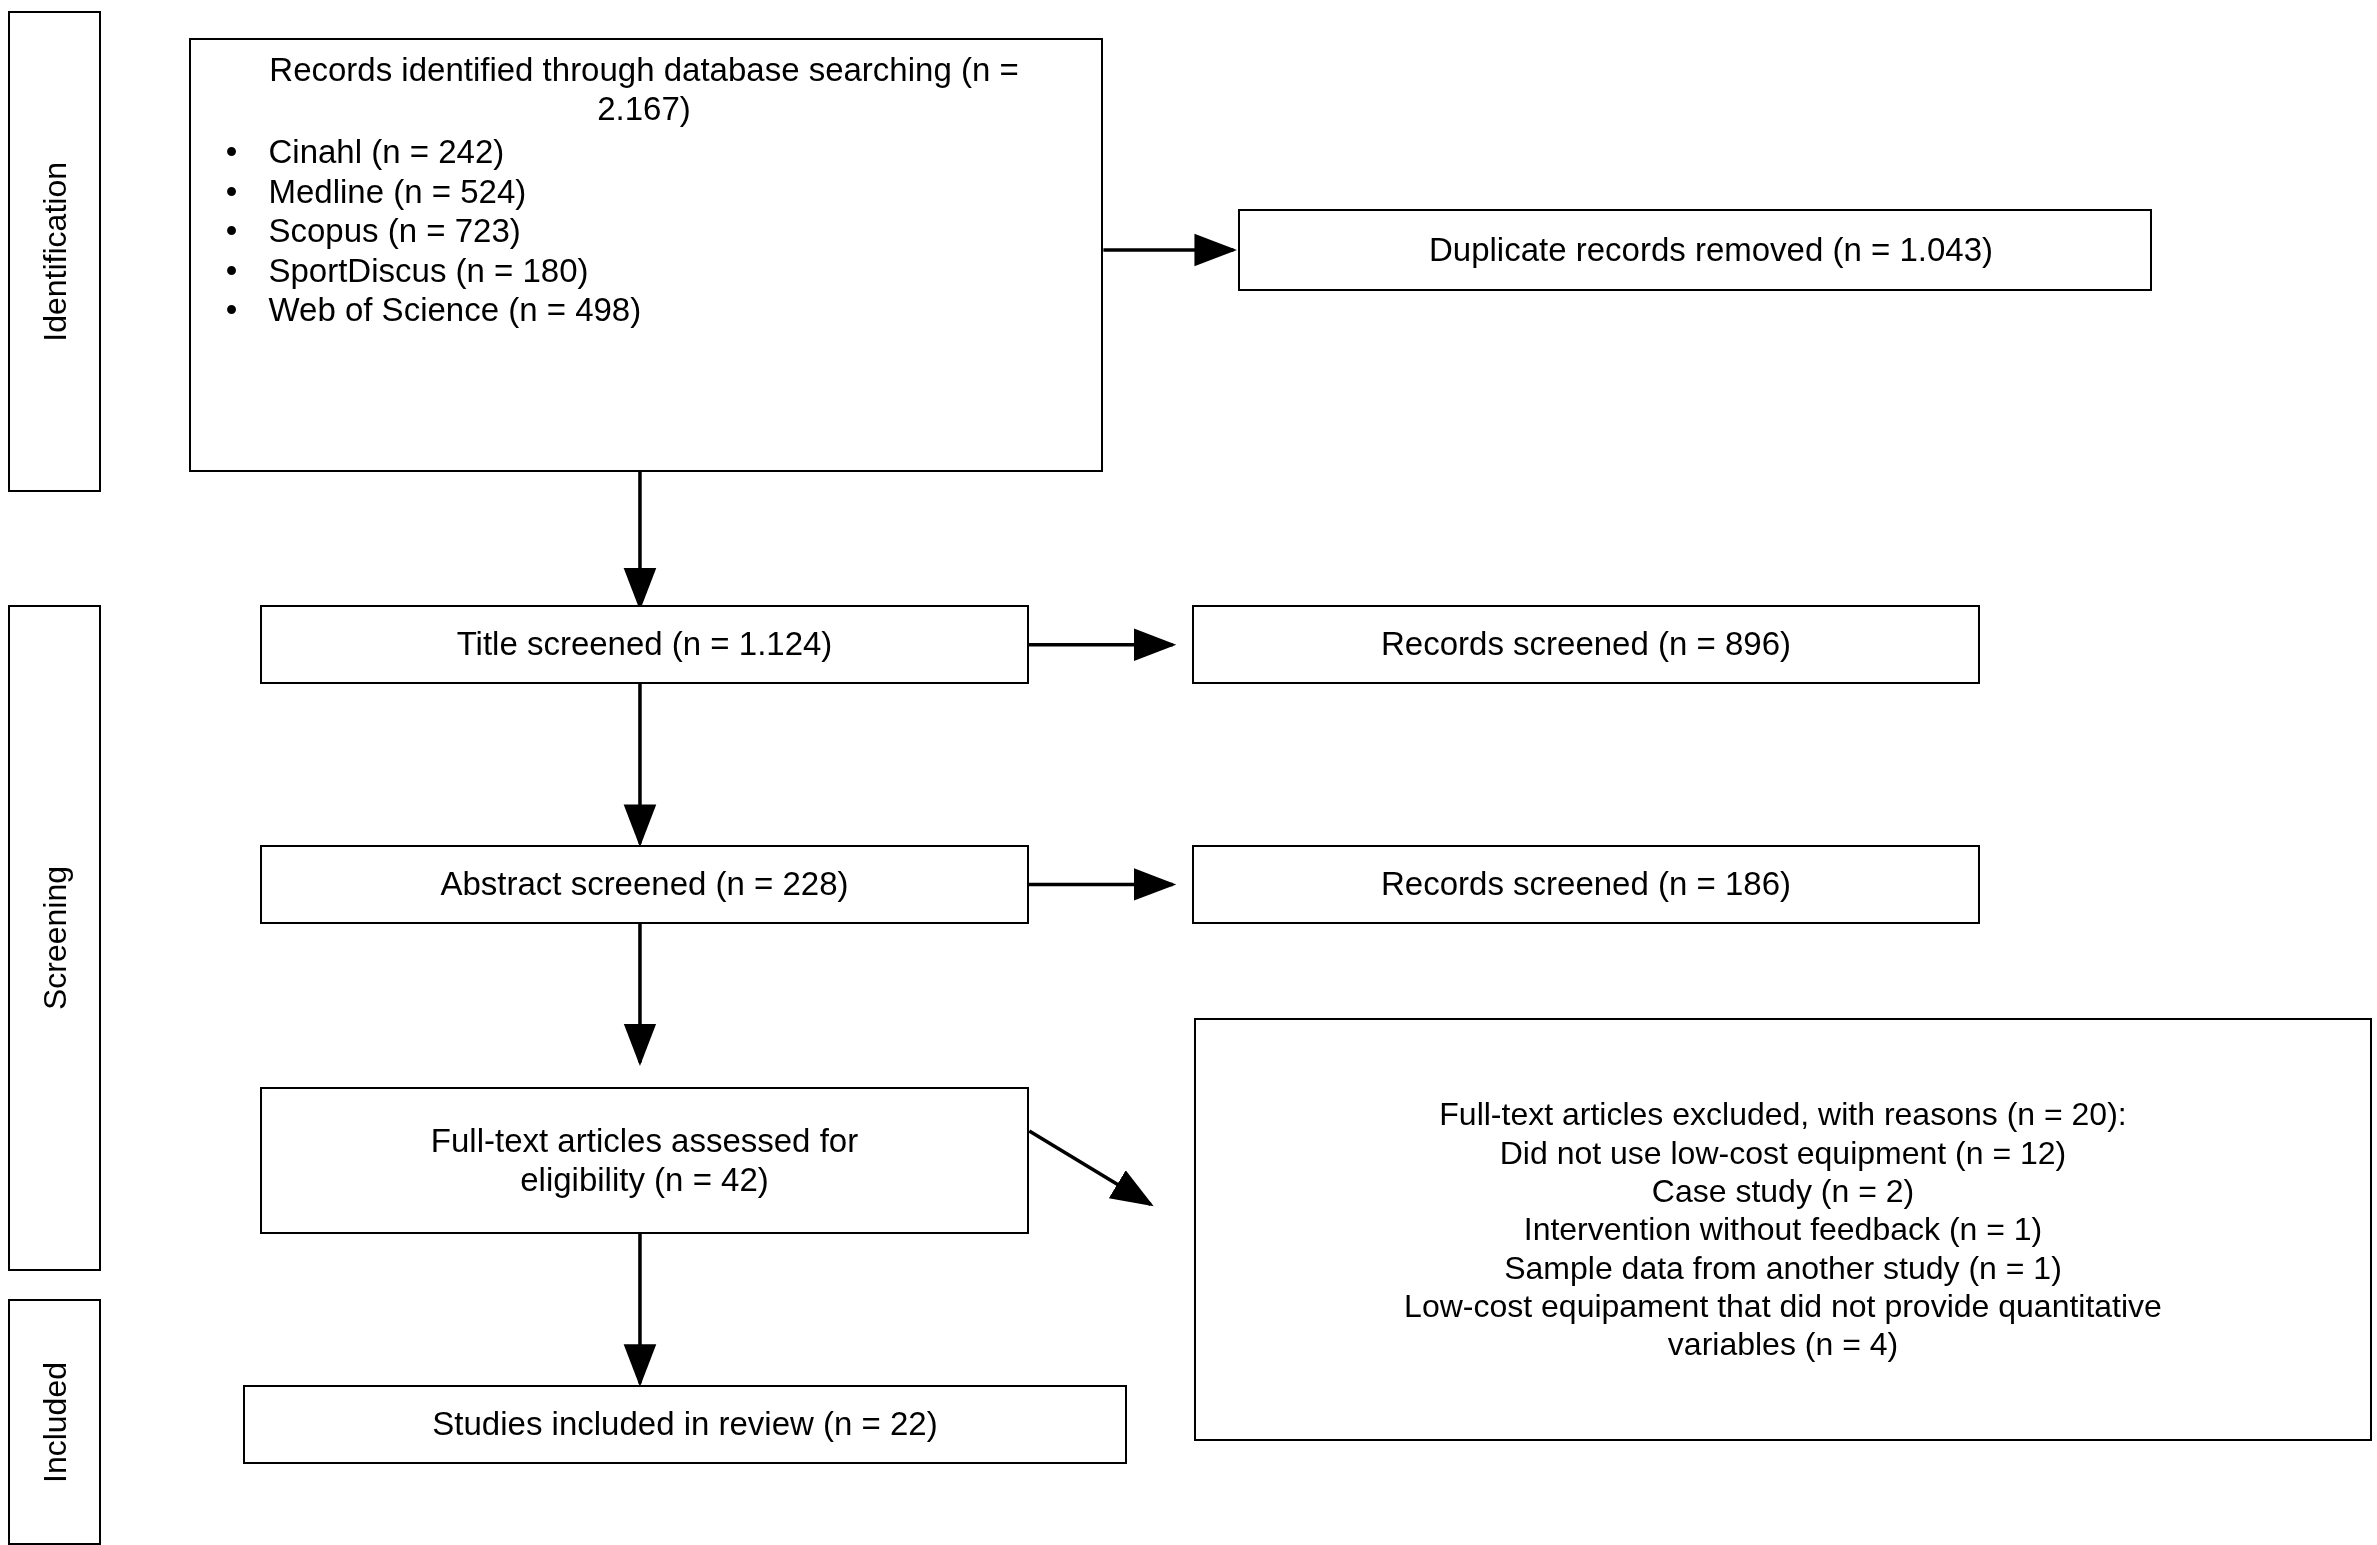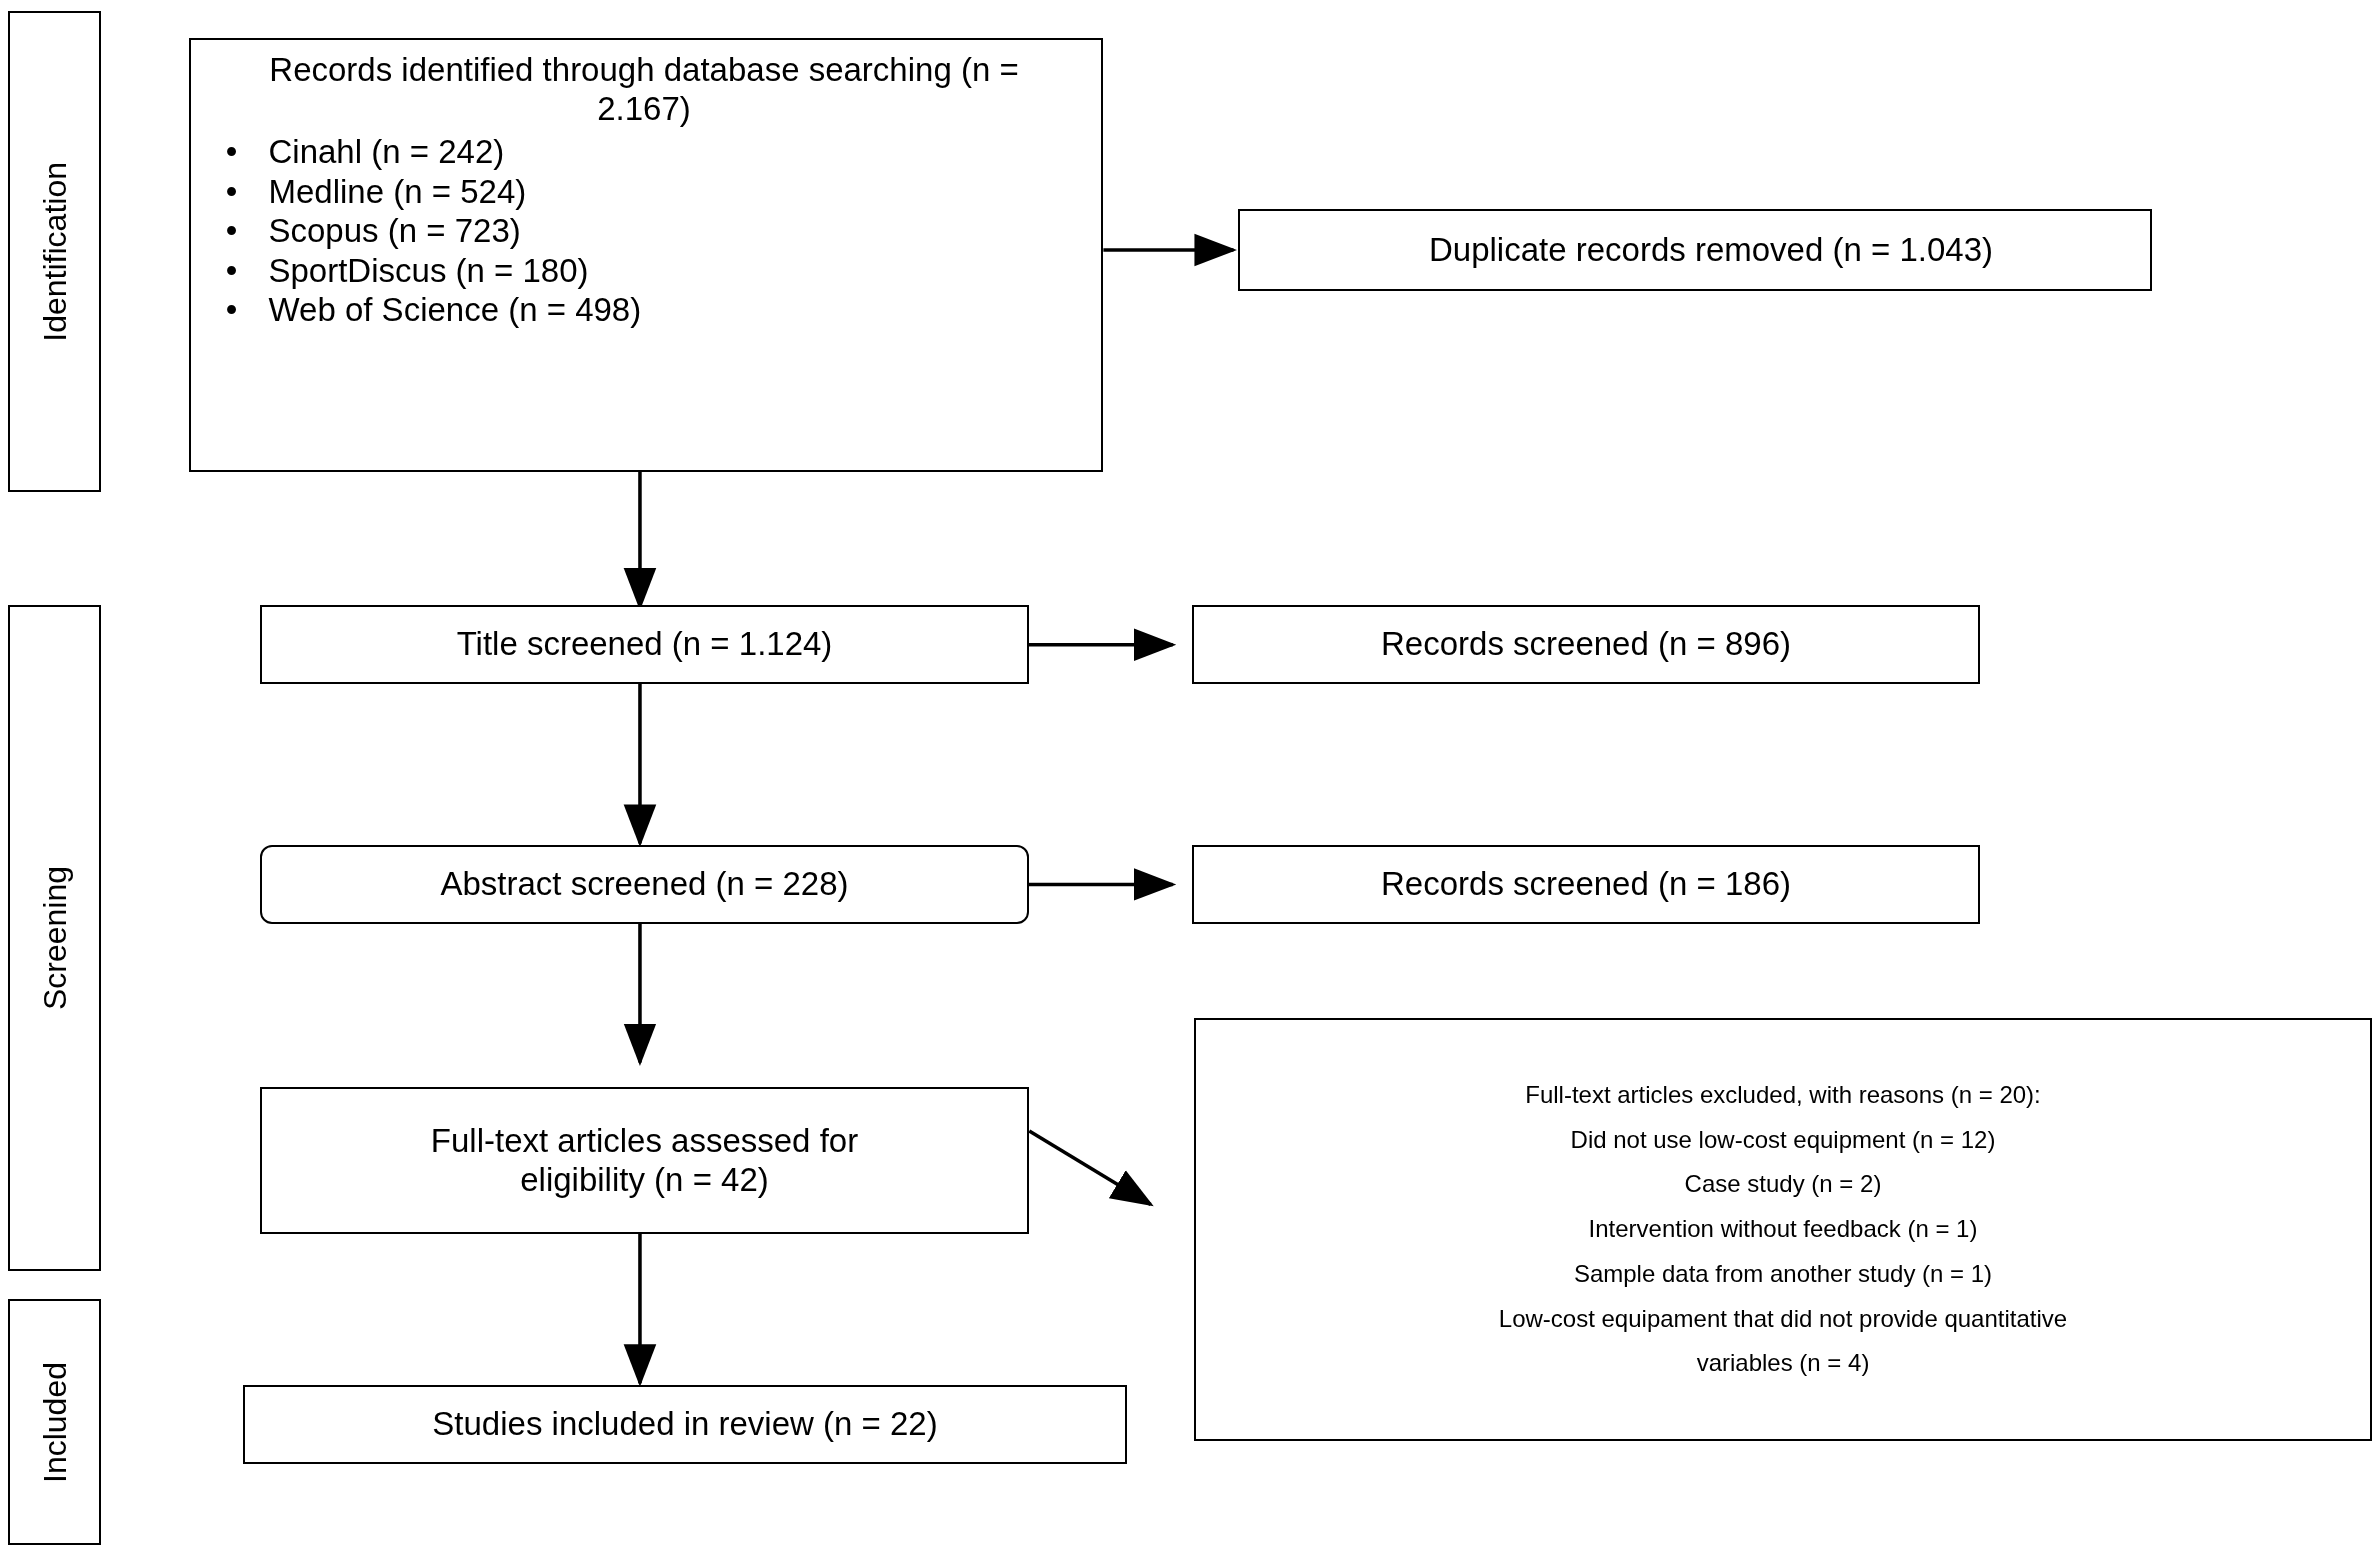--- a/index.html
+++ b/index.html
@@ -22,21 +22,21 @@
   }
   .node .ttl{display:block;}
 
   
   .node.ident{align-items:stretch;justify-content:flex-start;padding:11px 12px 8px 8px;}
   .node.ident .ttl{text-align:center;padding:0 24px;}
   .node.ident ul{list-style:none;margin:3.2px 0 0 0;padding:0 0 0 20.5px;}
   .node.ident ul li{position:relative;text-align:left;padding-left:49px;line-height:1.2;}
   .node.ident ul li .bullet{position:absolute;left:6.3px;top:0;}
 
-  .node.reasons{font-size:24px;line-height:1.2;gap:16px;}
+  .node.reasons{font-size:32px;line-height:1.2;}
   .node.reasons .ln{display:block;text-align:center;}
 
   svg.wires{position:absolute;left:0;top:0;width:2377px;height:1545px;pointer-events:none;}
 </style>
 </head>
 <body>
 
 <div id="stage">
 
   <div class="phase-label" style="left:8px;top:11px;width:93px;height:481px;">
@@ -106,21 +106,21 @@
   </div>
 
   <div class="node" style="left:260px;top:605px;width:769px;height:79px;">
     <span>Title screened (n = 1.124)</span>
   </div>
 
   <div class="node" style="left:1192px;top:605px;width:788px;height:79px;">
     <span>Records screened (n = 896)</span>
   </div>
 
-  <div class="node" style="left:260px;top:845px;width:769px;height:79px;border-radius:12px;">
+  <div class="node" style="left:260px;top:845px;width:769px;height:79px;">
     <span>Abstract screened (n = 228)</span>
   </div>
 
   <div class="node" style="left:1192px;top:845px;width:788px;height:79px;align-items:center;">
     <span>Records screened (n = 186)</span>
   </div>
 
   <div class="node" style="left:260px;top:1087px;width:769px;height:147px;">
     <span class="ln">Full-text articles assessed for</span>
     <span class="ln">eligibility (n = 42)</span>

